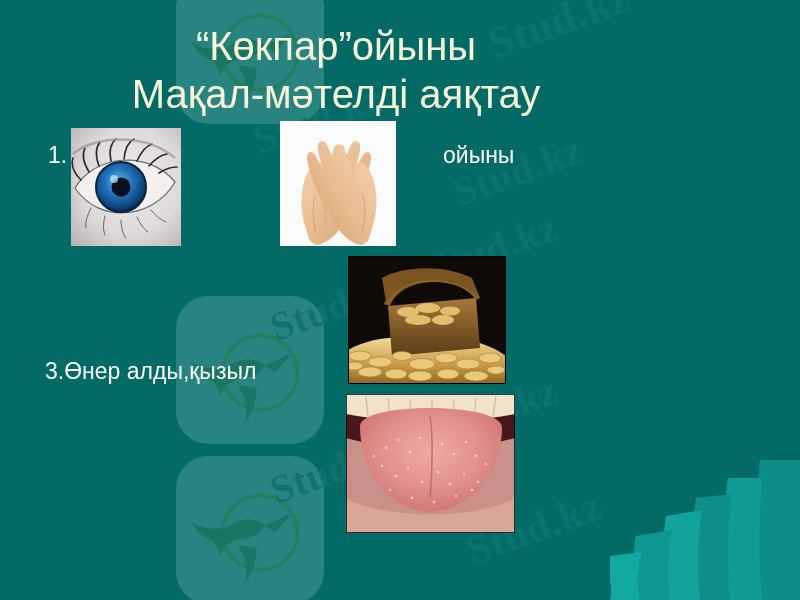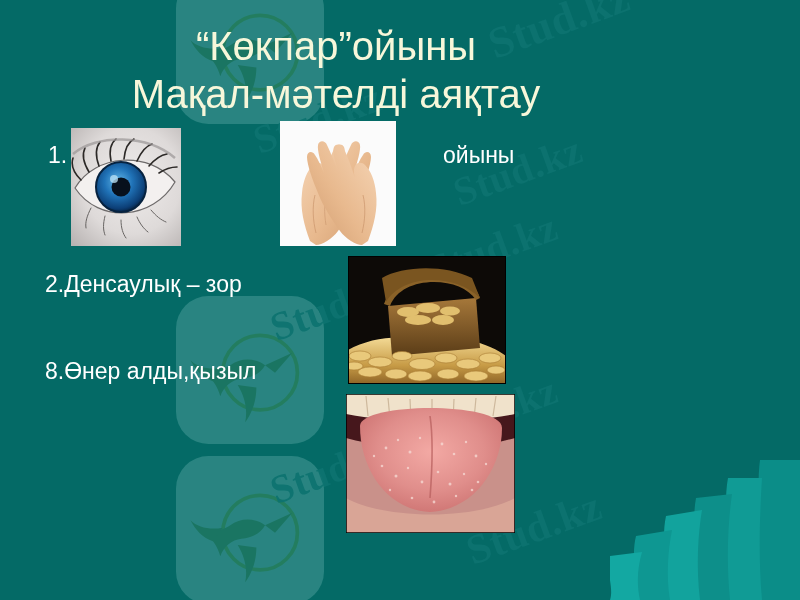--- a/index.html
+++ b/index.html
@@ -336,22 +336,21 @@
           <circle cx="126" cy="96" r="1.3"></circle>
         <circle cx="28" cy="62" r="1.2"></circle>
           <circle cx="140" cy="70" r="1.2"></circle>
       </g>
       <rect width="169" height="139" fill="none" stroke="#000" stroke-width="1.5"></rect>
     </svg>
   </div>
 
   <div class="body-line" id="line1-num">1.</div>
   <div class="body-line" id="line1-end">ойыны</div>
-  <div class="body-line" id="line2">2.Денсаулық – зор</div>
-  <div class="body-line" id="line3">8.Өнер алды,қызыл</div>
+  <div class="body-line" id="line3">3.Өнер алды,қызыл</div>
 
   <div class="corner-waves">
     <svg width="190" height="140" viewBox="0 0 190 140">
       <path d="M150 0 C146 30 152 70 146 140 L190 140 L190 0 Z" fill="#0b8d88"></path>
       <path d="M118 18 C112 50 122 92 112 140 L152 140 C148 94 150 52 152 18 Z" fill="#109b95"></path>
       <path d="M86 38 C80 70 92 104 82 140 L120 140 C116 100 118 62 122 34 Z" fill="#0d8f8a"></path>
       <path d="M56 56 C50 84 60 114 52 140 L90 140 C86 106 88 74 92 50 Z" fill="#12a39d"></path>
       <path d="M26 76 C20 100 30 122 22 140 L60 140 C56 116 58 90 62 70 Z" fill="#0e9792"></path>
       <path d="M0 96 C-4 114 4 128 0 140 L30 140 C26 122 28 106 32 92 Z" fill="#13a8a2"></path>
     </svg>

